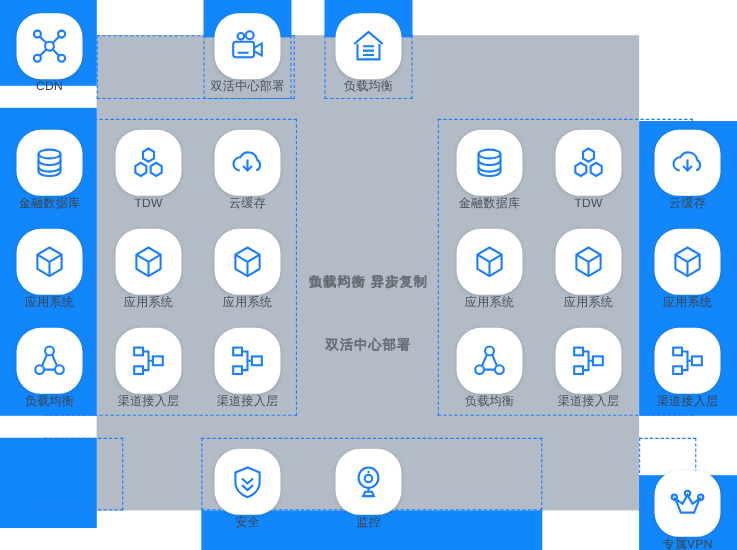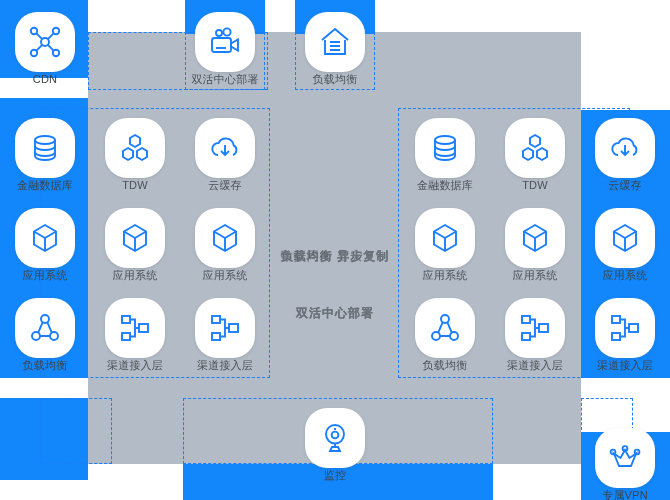--- a/index.html
+++ b/index.html
@@ -389,20 +389,31 @@
             <rect x="3" y="21" width="8" height="7"></rect>
           <rect x="20" y="12" width="9" height="8"></rect>
           <path d="M11 7.5h5v8.5h4M11 24.5h5V16"></path>
         </svg>
       </span>
     </div>
     <div class="cap onblue">渠道接入层</div>
   </div>
 
 
+  <div class="cell" style="left:185px;top:408px;">
+    <div class="tile">
+      <span>
+        <svg width="32" height="32" viewBox="0 0 32 32" fill="none" stroke="#1a7eff" stroke-width="1.9">
+          <path d="M16 3 5 7.5v9C5 23 10 28 16 30c6-2 11-7 11-13.5v-9z"></path>
+          <path d="M11 13l5 4.5 5-4.5M11 19l5 4.5 5-4.5"></path>
+        </svg>
+      </span>
+    </div>
+    <div class="cap onblue">安全</div>
+  </div>
 
   <div class="cell" style="left:295px;top:408px;">
     <div class="tile">
       <span>
         <svg width="32" height="32" viewBox="0 0 32 32" fill="none" stroke="#1a7eff" stroke-width="1.9">
           <path d="M16 3c-5 0-9 4-9 9 0 5.5 4 9.5 9 9.5s9-4 9-9.5c0-5-4-9-9-9z"></path>
           <circle cx="16" cy="13" r="3.4"></circle>
             <path d="M16 6v2"></path>
           <path d="M16 21.5V25M11 29h10l-2-4h-6z"></path>
         </svg>

